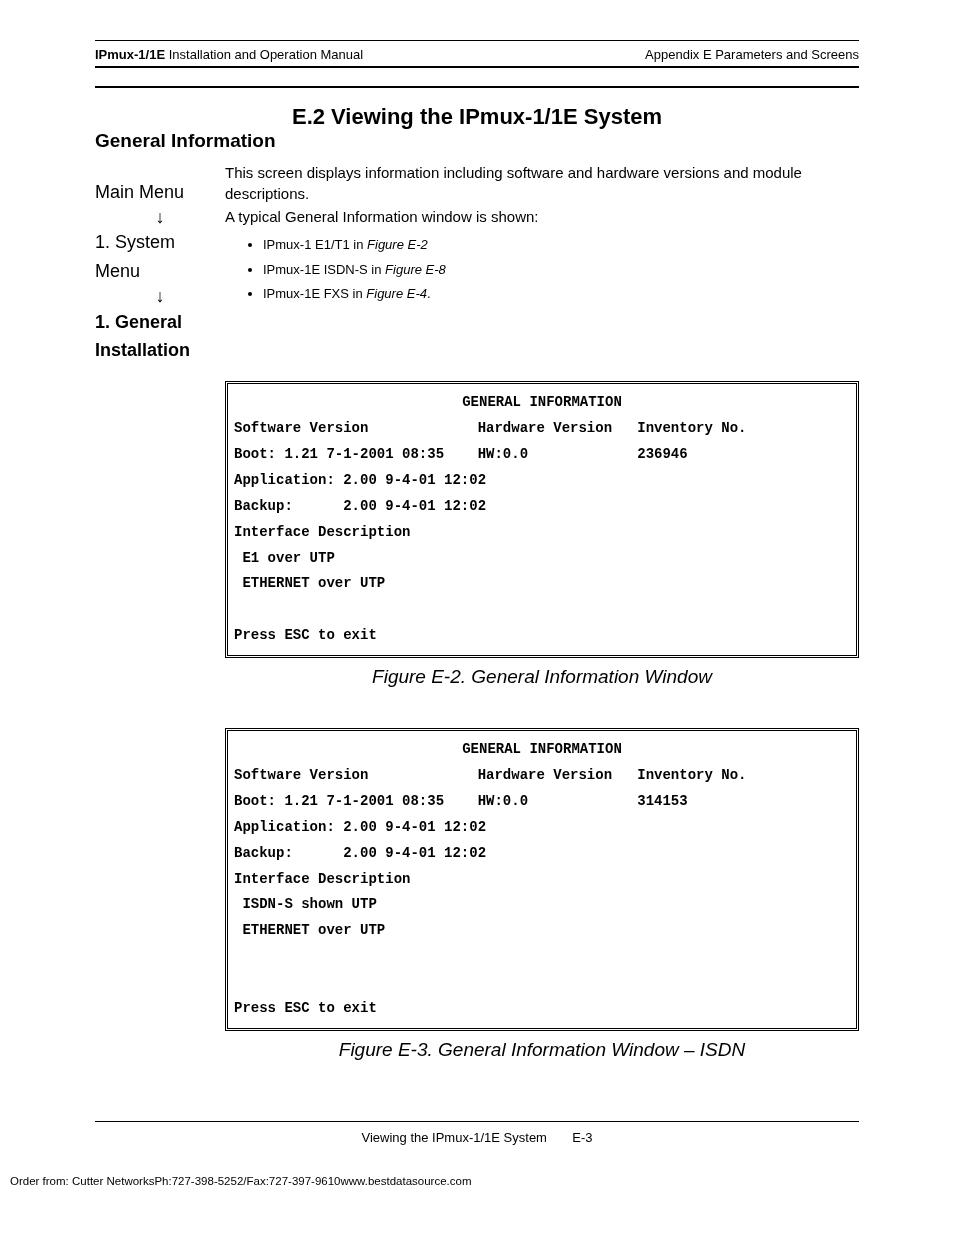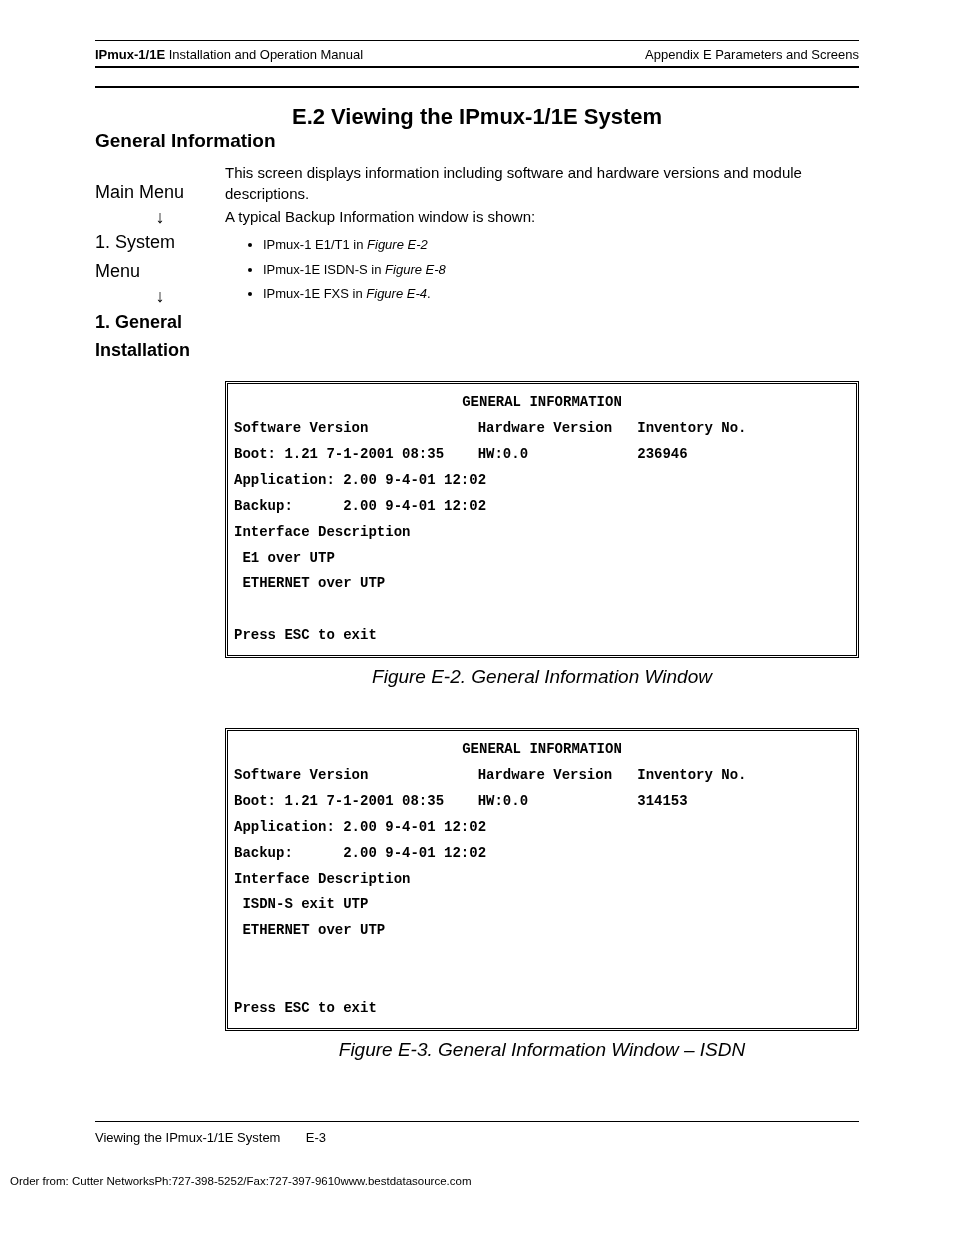--- a/index.html
+++ b/index.html
@@ -79,21 +79,21 @@
       text-align: center;
       font-size: 19px;
       margin: 6px 45px 40px 175px;
     }
     .footer-rule {
       border-top: 1px solid #000;
       margin: 60px 45px 8px 45px;
     }
     .footer {
       font-size: 13px;
-      text-align: left;
+      text-align: center;
       margin: 0 45px 30px 45px;
     }
     .bottom-line {
       font-size: 11.5px;
       display: flex;
       justify-content: flex-start;
       margin: 0 -40px 0 -40px;
     }
   </style>
 </head>
@@ -118,21 +118,21 @@
     <span>Main Menu</span>
     <span class="arrow">↓</span>
     <span>1. System</span><br>
     <span>Menu</span>
     <span class="arrow">↓</span>
     <span class="bold">1. General</span><br>
     <span class="bold">Installation</span>
   </div>
   <div class="body-col">
     <p class="para">This screen displays information including software and hardware versions and module descriptions.</p>
-    <p class="para">A typical Backup Information window is shown:</p>
+    <p class="para">A typical General Information window is shown:</p>
     <ul class="bullet-list">
       <li><span>IPmux-1 E1/T1 in </span><span class="fig-ref">Figure E-2</span></li>
       <li><span>IPmux-1E ISDN-S in </span><span class="fig-ref">Figure E-8</span></li>
       <li><span>IPmux-1E FXS in </span><span class="fig-ref">Figure E-4</span><span>.</span></li>
     </ul>
   </div>
 </div>
 
 <div class="terminal"><span class="title">GENERAL INFORMATION</span><span>Software Version             Hardware Version   Inventory No.</span>
 <span>Boot: 1.21 7-1-2001 08:35    HW:0.0             236946</span>
@@ -144,21 +144,21 @@
 
 <span>Press ESC to exit</span></div>
 
 <div class="fig-caption">Figure E-2.  General Information Window</div>
 
 <div class="terminal"><span class="title">GENERAL INFORMATION</span><span>Software Version             Hardware Version   Inventory No.</span>
 <span>Boot: 1.21 7-1-2001 08:35    HW:0.0             314153</span>
 <span>Application: 2.00 9-4-01 12:02</span>
 <span>Backup:      2.00 9-4-01 12:02</span>
 <span>Interface Description</span>
-<span> ISDN-S exit UTP</span>
+<span> ISDN-S shown UTP</span>
 <span> ETHERNET over UTP</span>
 
 
 <span>Press ESC to exit</span>
 </div>
 
 <div class="fig-caption">Figure E-3.  General Information Window – ISDN</div>
 
 <div class="footer-rule"></div>
 <div class="footer">

